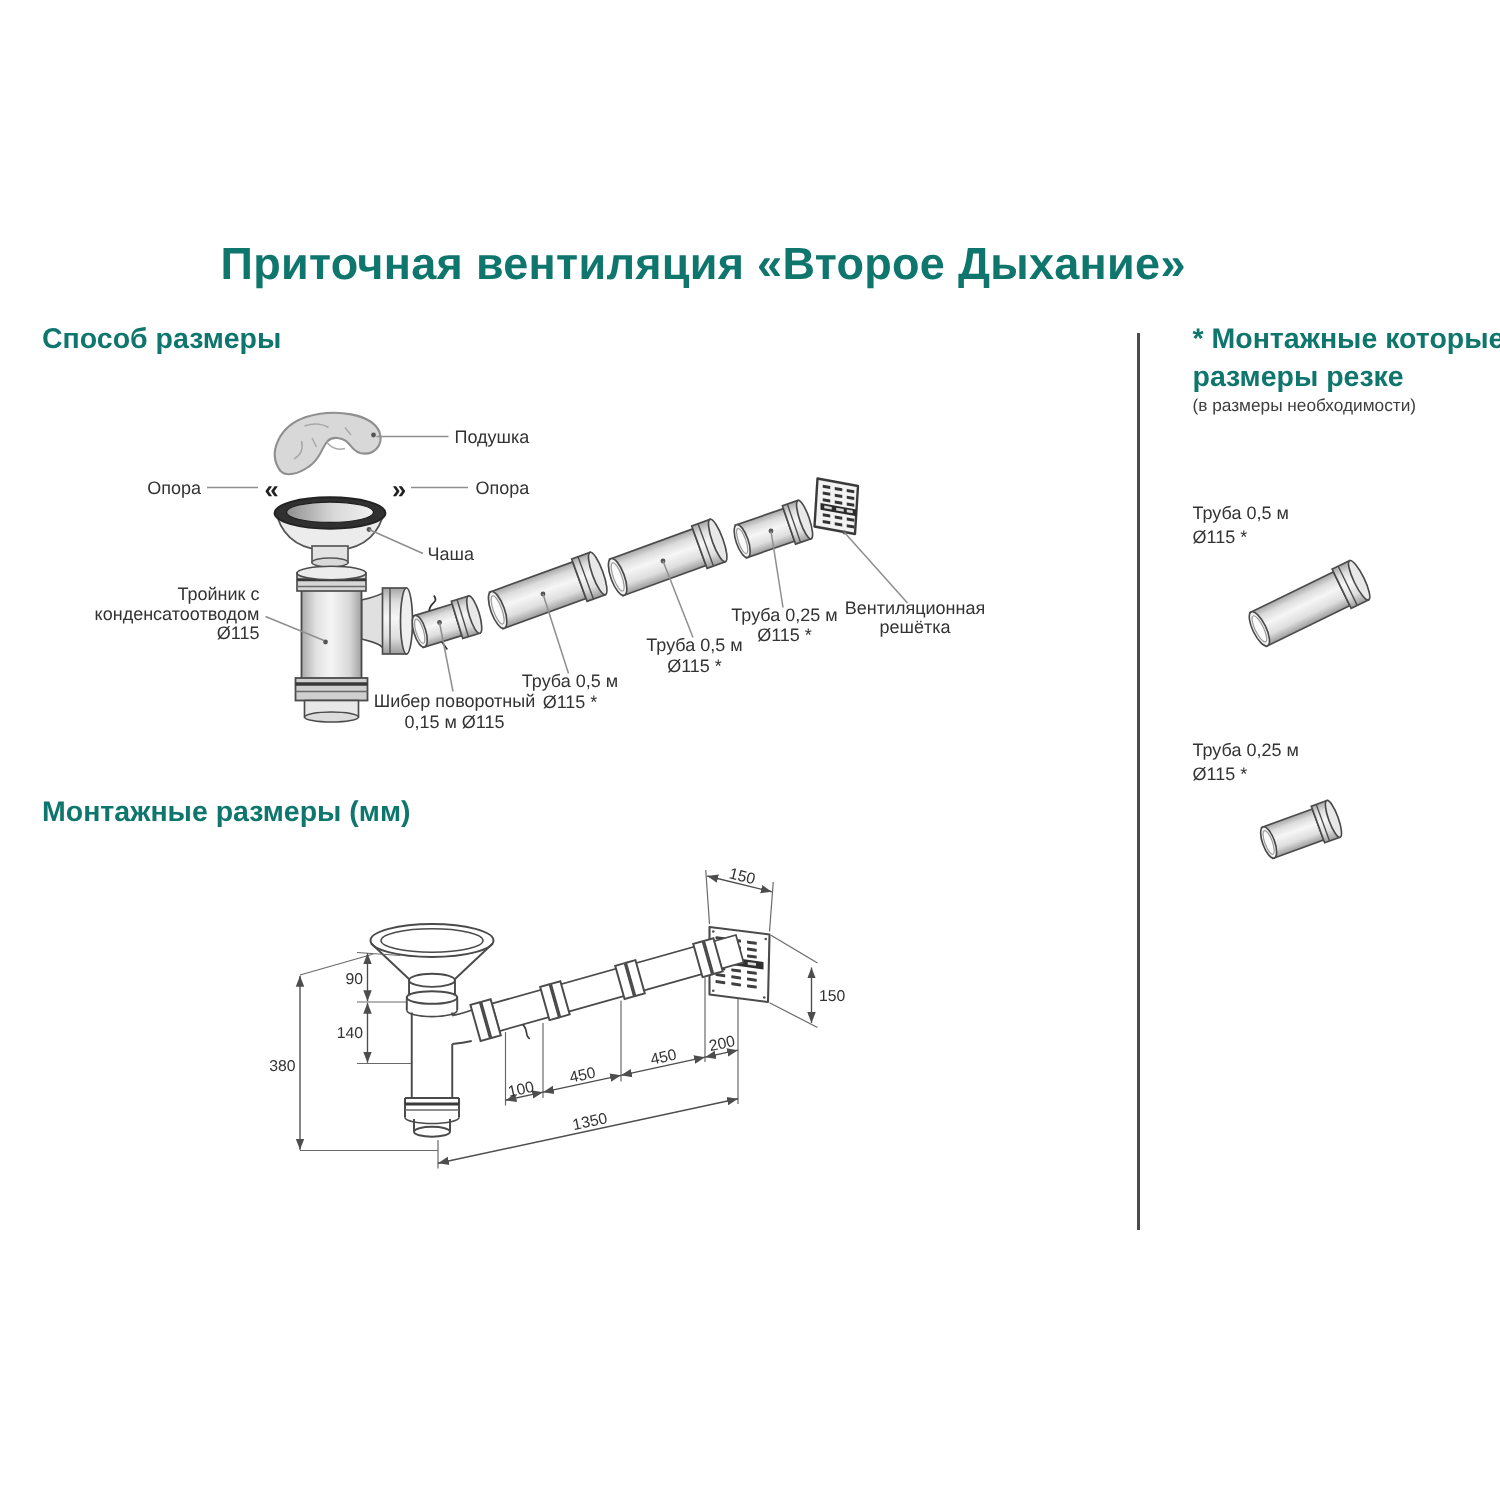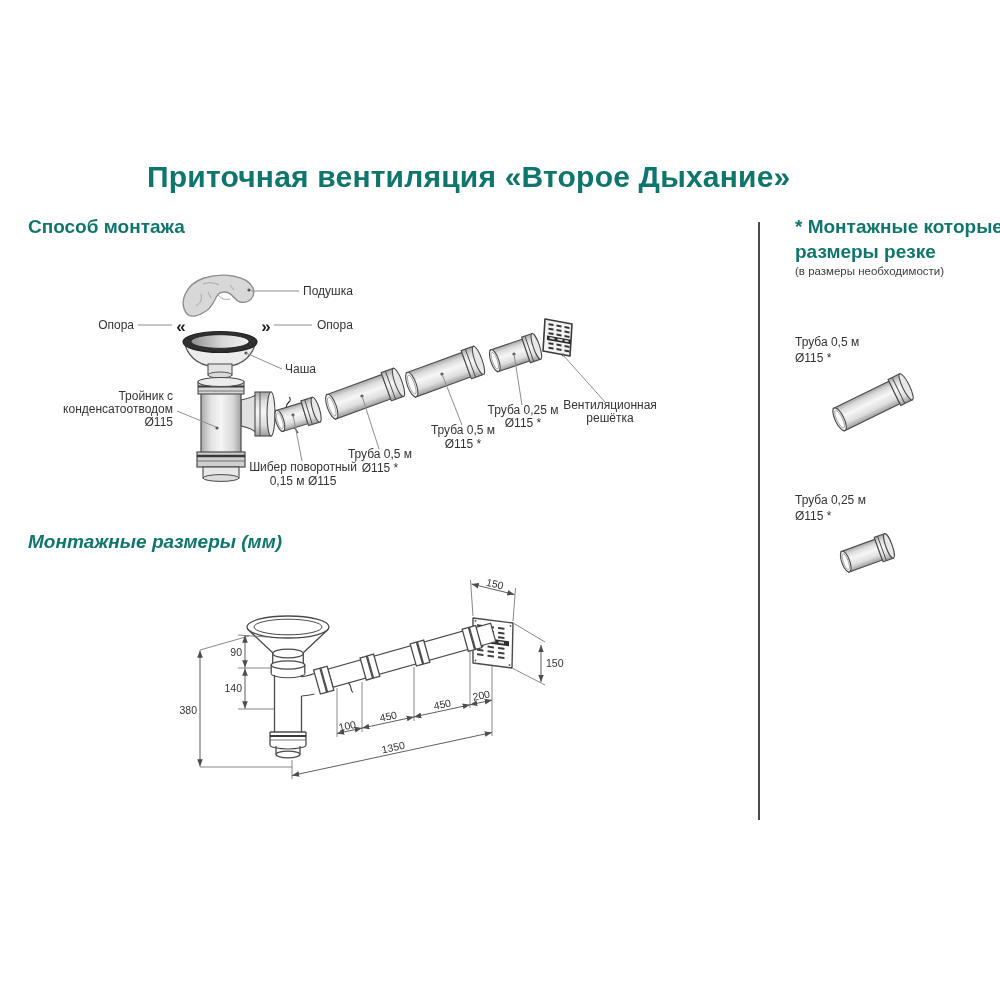--- a/index.html
+++ b/index.html
@@ -2,21 +2,21 @@
 <html><head>
 <meta charset="utf-8">
 <style>
   html,body{margin:0;padding:0;background:#fff;}
   .page{position:relative;width:1000px;height:1000px;background:#ffffff;overflow:hidden;
         font-family:"Liberation Sans",sans-serif;color:#333;}
   .abs{position:absolute;}
   h1,h2{margin:0;font-weight:700;color:#0f766e;}
   .title{left:147px;top:160px;font-size:30px;letter-spacing:.2px;}
   .h-montage{left:28px;top:216px;font-size:19px;}
-  .h-dims{left:28px;top:531px;font-size:19px;font-style:italic;}
+  .h-dims{left:28px;top:531px;font-size:19px;}
   .divider{left:758px;top:222px;width:2px;height:598px;background:#4a4a4a;}
   .panel-h{left:795px;top:214px;font-size:19px;line-height:25px;width:210px;}
   .panel-note{left:795px;top:265px;font-size:11.5px;color:#3d3d3d;}
   .cut-item{font-size:12px;line-height:16px;color:#333;}
   .ci1{left:795px;top:334px;}
   .ci2{left:795px;top:492px;}
   svg{display:block;}
   svg text{font-family:"Liberation Sans",sans-serif;fill:#333;font-size:12px;}
   svg text.dim{font-size:10.5px;}
   svg text.arrow{font-size:17px;font-weight:bold;fill:#222;}
@@ -25,21 +25,21 @@
   .dimln{stroke:#4d4d4d;stroke-width:0.9;}
   .la{stroke:#4a4a4a;stroke-width:1.3;fill:#fff;}
 </style>
 </head>
 <body>
 
 <div class="page">
 
   <h1 class="abs title">Приточная вентиляция «Второе Дыхание»</h1>
 
-  <h2 class="abs h-montage">Способ монтажа</h2>
+  <h2 class="abs h-montage">Способ размеры</h2>
 
   <svg class="abs" style="left:50px;top:262px" width="640" height="250" viewBox="0 0 640 250">
     <defs>
       <linearGradient id="gPipe" x1="0" y1="0" x2="0" y2="1">
         <stop offset="0" stop-color="#a6a6a6"></stop>
           <stop offset="0.2" stop-color="#dcdcdc"></stop>
         <stop offset="0.45" stop-color="#f6f6f6"></stop>
           <stop offset="0.75" stop-color="#dedede"></stop>
         <stop offset="1" stop-color="#9c9c9c"></stop>
       </linearGradient>

